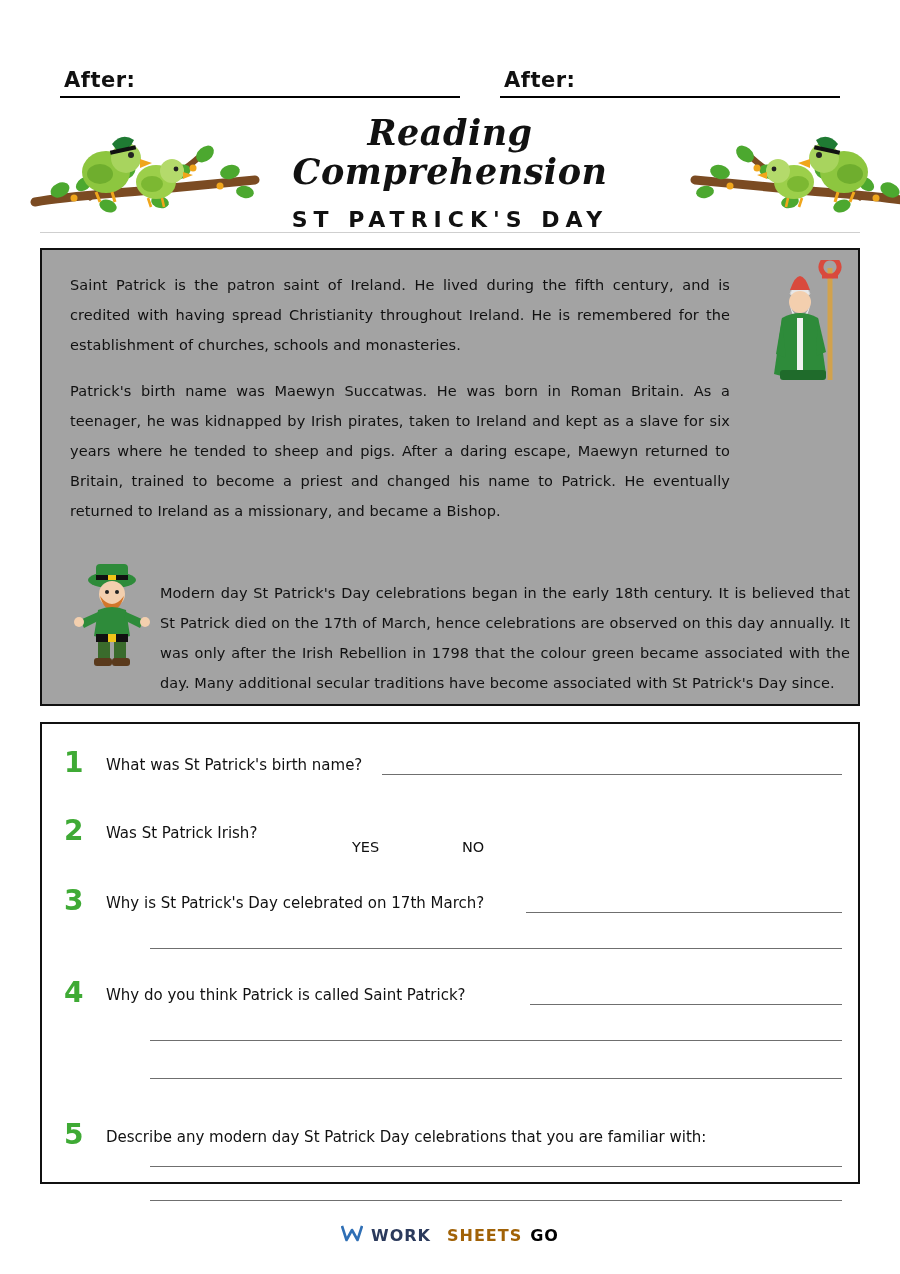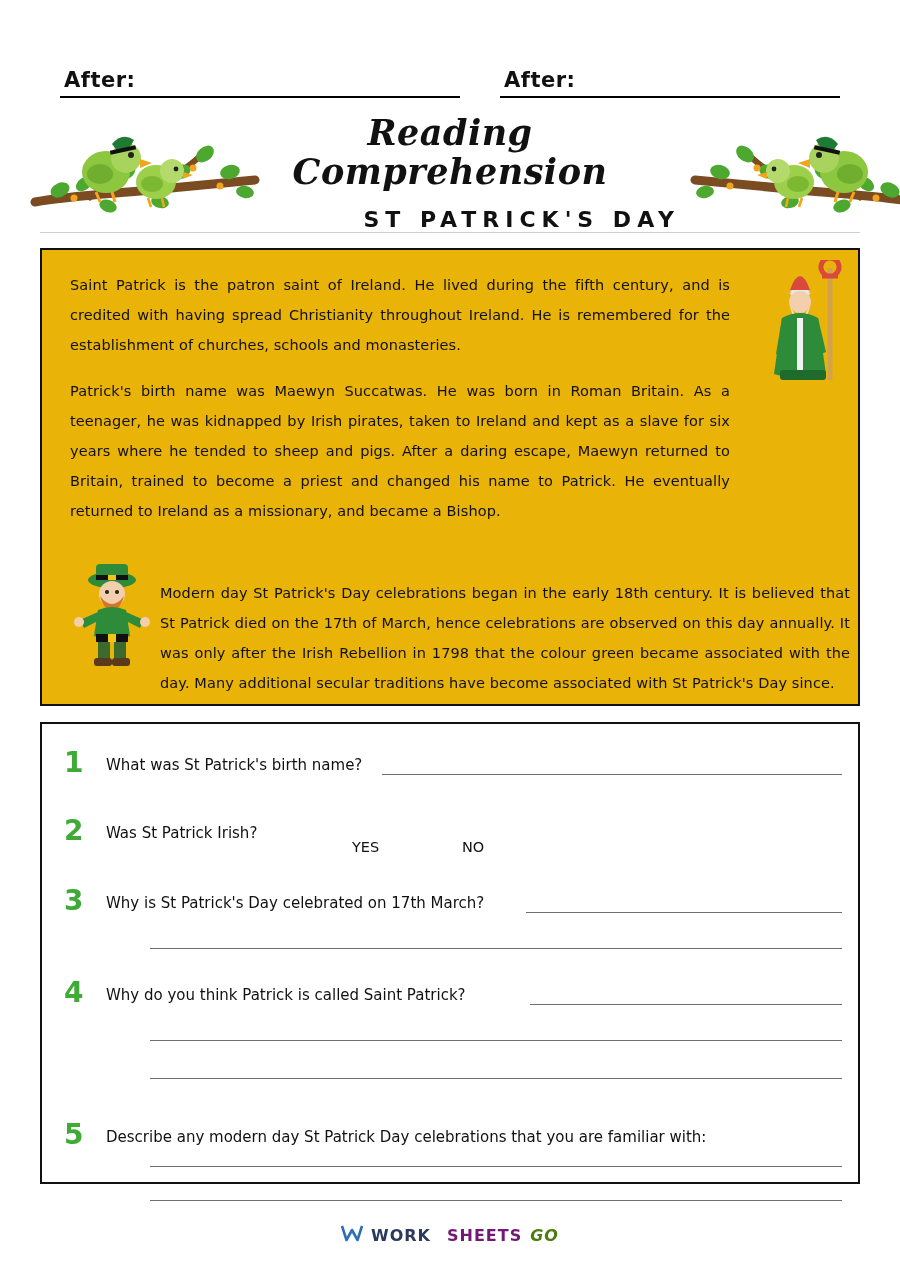--- a/index.html
+++ b/index.html
@@ -66,40 +66,39 @@
     margin: 0;
     line-height: 1.1;
   }
   .title-sub {
     font-family: "DejaVu Sans", sans-serif;
     font-weight: bold;
     font-size: 22px;
     letter-spacing: 6px;
     color: #111;
     margin-top: 16px;
-    text-align: right;
   }
   .hr-under-header {
     position: absolute;
     left: 40px; top: 232px;
     width: 820px; height: 1px;
     background: #cfcfcf;
   }
 
   
   .art-left { position: absolute; left: 30px; top: 10px; }
   .art-right { position: absolute; left: 690px; top: 10px; }
 
   
   .passage-box {
     position: absolute;
     left: 40px; top: 248px;
     width: 820px; height: 458px;
     border: 2.5px solid #111;
-    background: #eab308;
+    background: #a3a3a3;
   }
   .passage-inner {
     position: absolute;
     left: 28px; top: 20px;
     width: 660px;
   }
   .para {
     font-family: "DejaVu Sans", sans-serif;
     font-size: 14.5px;
     line-height: 30px;
@@ -171,22 +170,22 @@
     display: inline-flex;
     align-items: center;
     gap: 8px;
     font-family: "DejaVu Sans", sans-serif;
     font-weight: bold;
     font-size: 16px;
     letter-spacing: 1px;
   }
   .logo-w { color: #2f6fb5; }
   .logo-works { color: #2b3a5c; }
-  .logo-sheets { color: #701a75; margin-left: 8px; }
-  .logo-go { color: #4d7c0f; font-style: italic; }
+  .logo-sheets { color: #a16207; margin-left: 8px; }
+  .logo-go { color: #000000; }
 </style>
 </head>
 <body>
 
 <div class="page">
 
   <div class="namedate">
     <div class="nd-field nd-name">
       <span class="nd-label">After:</span>
     </div>

